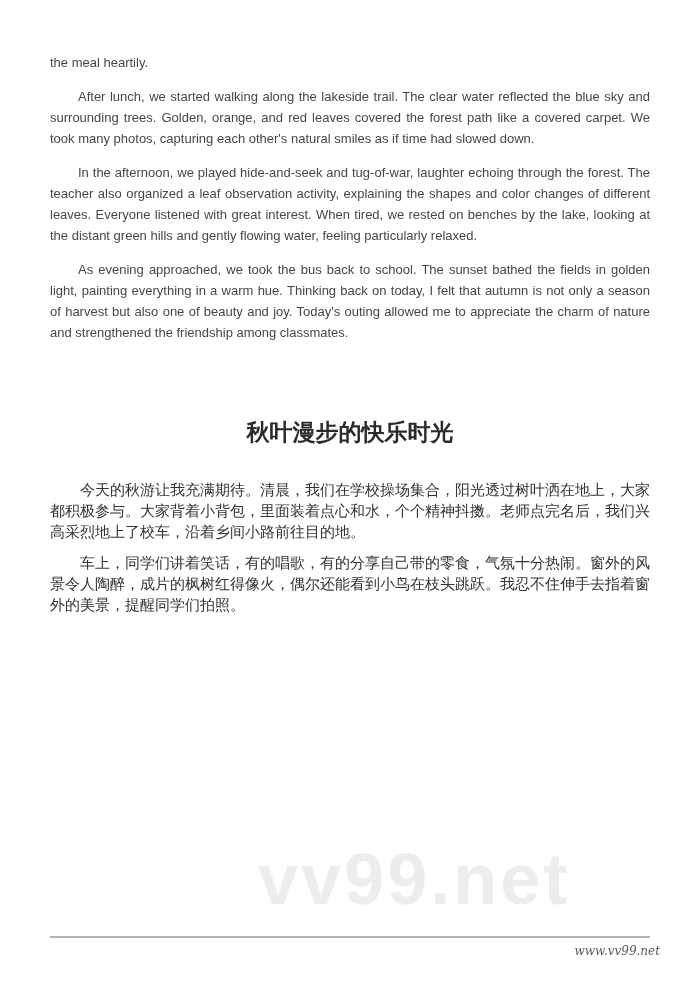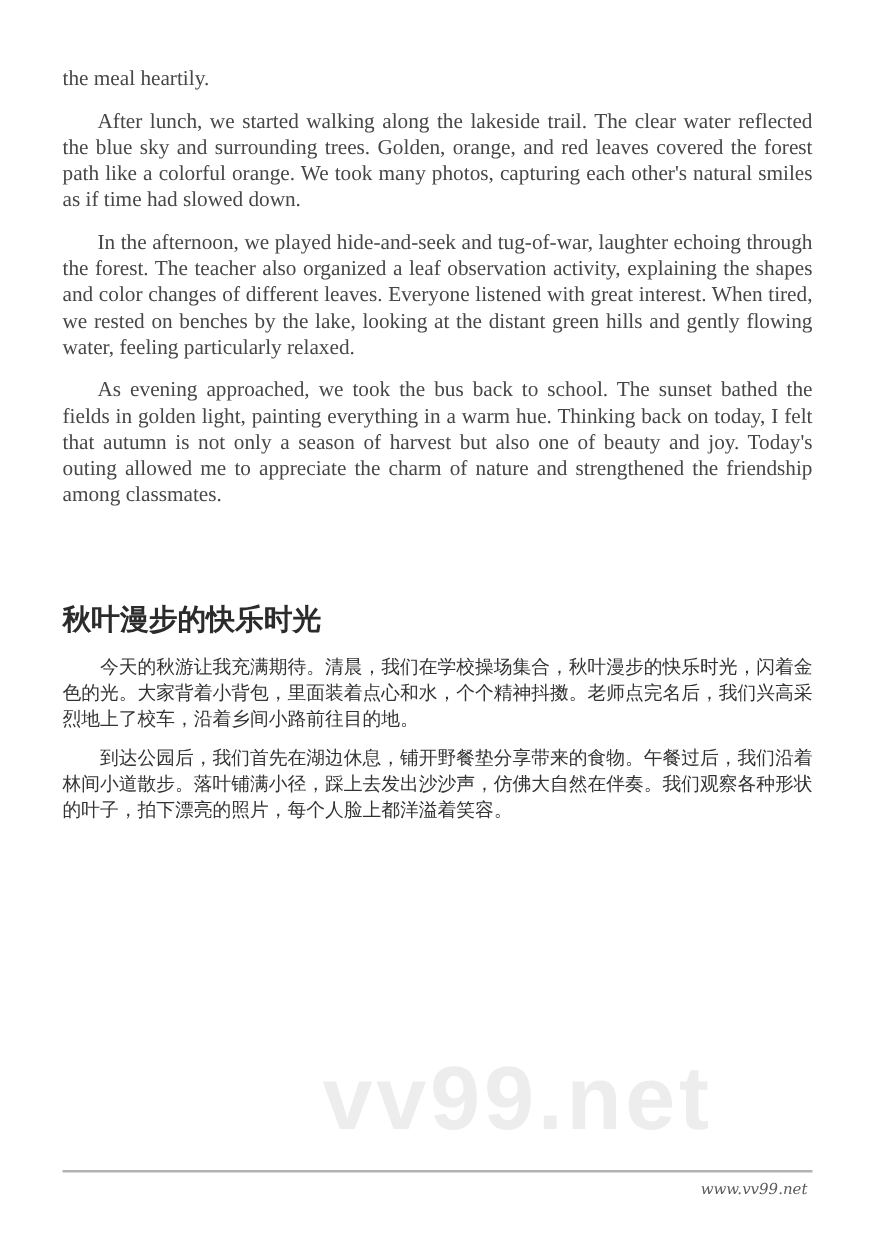--- a/index.html
+++ b/index.html
@@ -22,36 +22,36 @@
     color: #ededed;
     user-select: none;
     white-space: nowrap;
   }
   .content {
     position: relative;
     z-index: 1;
     padding: 52px 50px 0 50px;
   }
   .en {
-    font-family: Liberation Serif, serif;
-    font-size: 17px;
+    font-family: Liberation Sans, sans-serif;
+    font-size: 13px;
     line-height: 21px;
     color: #474747;
     text-align: justify;
     text-indent: 28px;
     margin: 0 0 13px 0;
   }
   .en.first { text-indent: 0; }
   .essay-title {
     font-family: "DejaVu Serif", "Liberation Serif", serif;
     font-size: 23px;
     font-weight: bold;
     color: #2b2b2b;
-    text-align: left;
-    margin: 74px 0 12px 0;
+    text-align: center;
+    margin: 74px 0 32px 0;
   }
   .cn {
     font-family: "DejaVu Serif", "Liberation Serif", serif;
     font-size: 15px;
     line-height: 21px;
     color: #333333;
     text-align: justify;
     text-indent: 2em;
     margin: 0 0 10px 0;
   }
@@ -59,52 +59,52 @@
     position: absolute;
     left: 50px;
     right: 50px;
     top: 936px;
     height: 2px;
     background: #b3b3b3;
     z-index: 1;
   }
   .footer-url {
     position: absolute;
-    right: 54px;
+    right: 40px;
     top: 944px;
     z-index: 1;
     font-family: "DejaVu Serif", "Liberation Serif", serif;
     font-style: italic;
     font-size: 12px;
     color: #5a5a5a;
   }
 </style>
 </head>
 <body>
 
 <div class="page">
 
   <div class="watermark">vv99.net</div>
 
   <div class="content">
 
     <p class="en first">the meal heartily.</p>
 
-    <p class="en">After lunch, we started walking along the lakeside trail. The clear water reflected the blue sky and surrounding trees. Golden, orange, and red leaves covered the forest path like a colorful orange. We took many photos, capturing each other's natural smiles as if time had slowed down.</p>
+    <p class="en">After lunch, we started walking along the lakeside trail. The clear water reflected the blue sky and surrounding trees. Golden, orange, and red leaves covered the forest path like a covered carpet. We took many photos, capturing each other's natural smiles as if time had slowed down.</p>
 
     <p class="en">In the afternoon, we played hide-and-seek and tug-of-war, laughter echoing through the forest. The teacher also organized a leaf observation activity, explaining the shapes and color changes of different leaves. Everyone listened with great interest. When tired, we rested on benches by the lake, looking at the distant green hills and gently flowing water, feeling particularly relaxed.</p>
 
     <p class="en">As evening approached, we took the bus back to school. The sunset bathed the fields in golden light, painting everything in a warm hue. Thinking back on today, I felt that autumn is not only a season of harvest but also one of beauty and joy. Today's outing allowed me to appreciate the charm of nature and strengthened the friendship among classmates.</p>
 
     <h1 class="essay-title">秋叶漫步的快乐时光</h1>
 
-    <p class="cn">今天的秋游让我充满期待。清晨，我们在学校操场集合，秋叶漫步的快乐时光，闪着金色的光。大家背着小背包，里面装着点心和水，个个精神抖擞。老师点完名后，我们兴高采烈地上了校车，沿着乡间小路前往目的地。</p>
+    <p class="cn">今天的秋游让我充满期待。清晨，我们在学校操场集合，阳光透过树叶洒在地上，大家都积极参与。大家背着小背包，里面装着点心和水，个个精神抖擞。老师点完名后，我们兴高采烈地上了校车，沿着乡间小路前往目的地。</p>
 
+    <p class="cn">车上，同学们讲着笑话，有的唱歌，有的分享自己带的零食，气氛十分热闹。窗外的风景令人陶醉，成片的枫树红得像火，偶尔还能看到小鸟在枝头跳跃。我忍不住伸手去指着窗外的美景，提醒同学们拍照。</p>
 
-    <p class="cn">到达公园后，我们首先在湖边休息，铺开野餐垫分享带来的食物。午餐过后，我们沿着林间小道散步。落叶铺满小径，踩上去发出沙沙声，仿佛大自然在伴奏。我们观察各种形状的叶子，拍下漂亮的照片，每个人脸上都洋溢着笑容。</p>
 
 
 
   </div>
 
   <div class="footer-line"></div>
 
   <div class="footer-url">www.vv99.net</div>
 
 </div>

